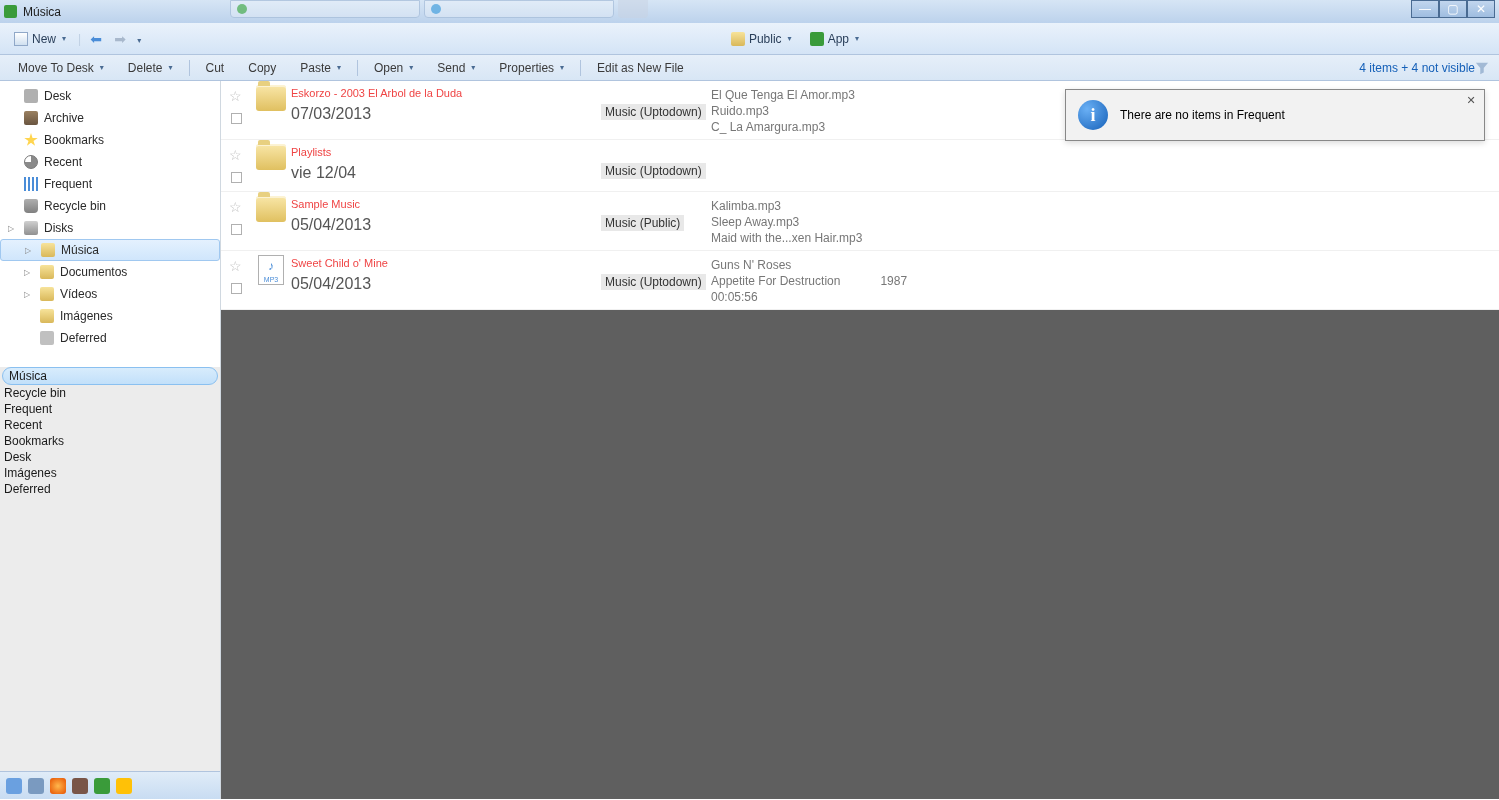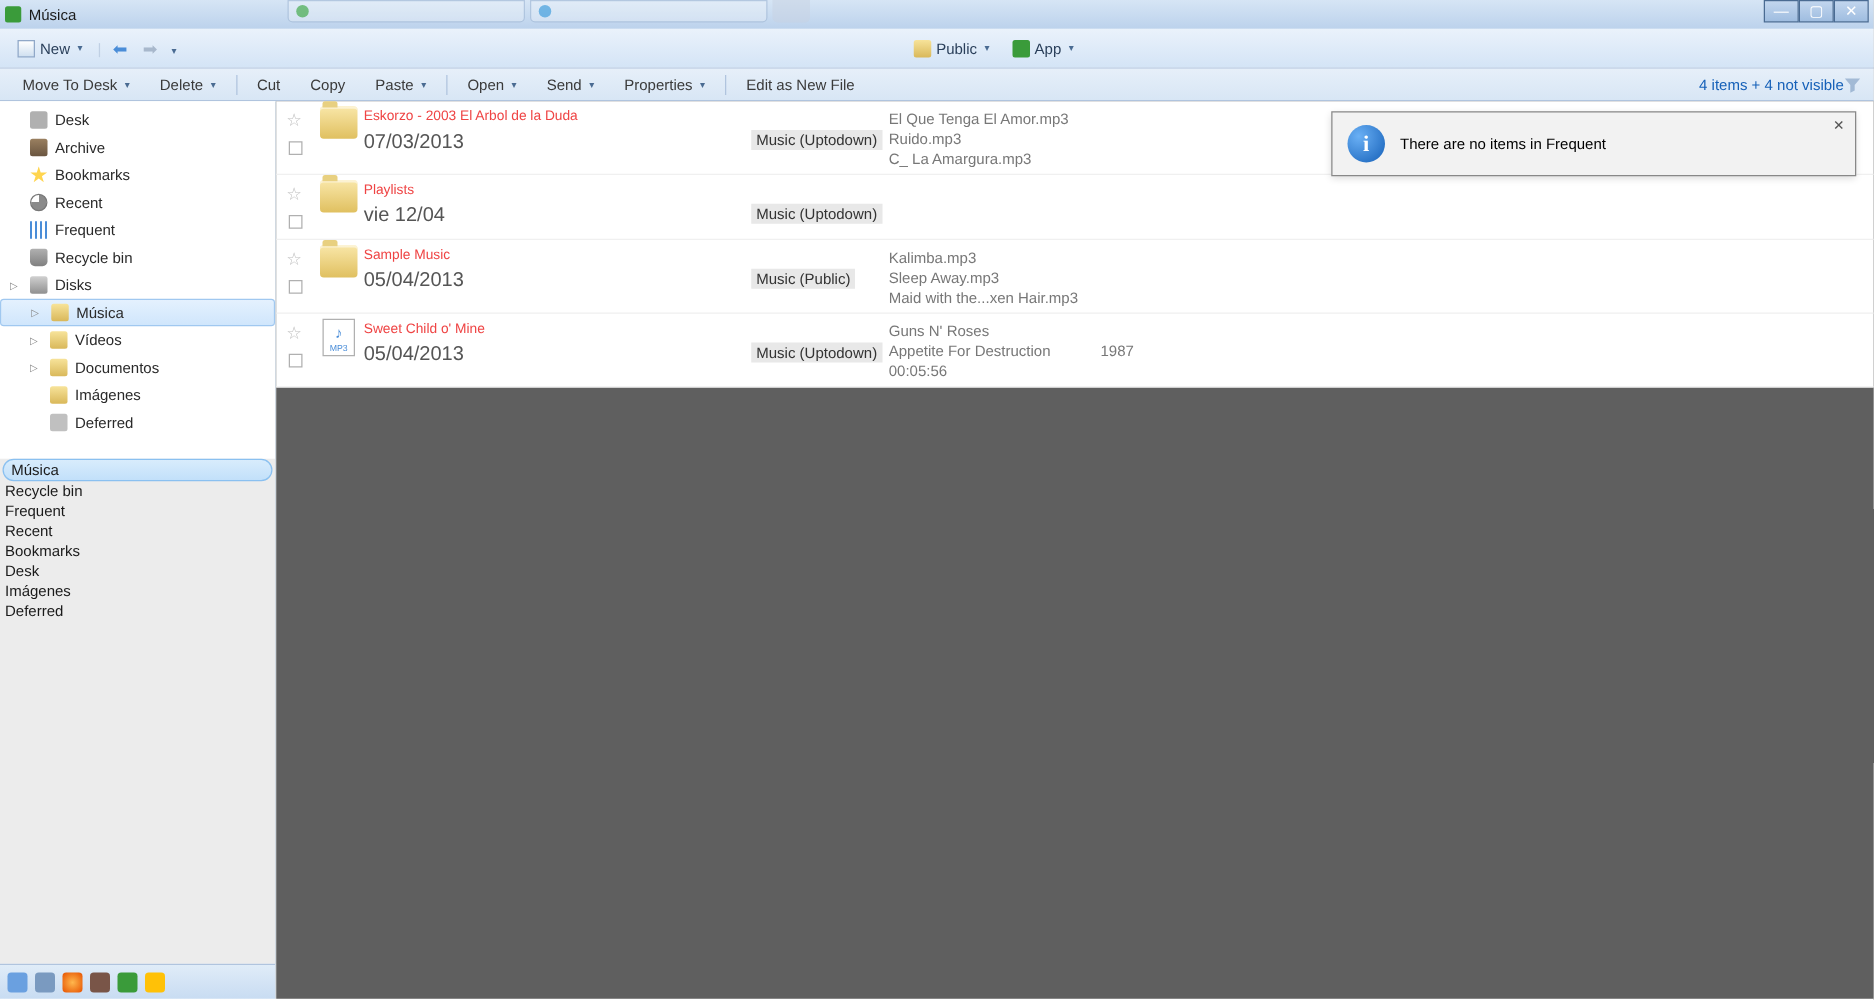--- a/index.html
+++ b/index.html
@@ -204,25 +204,25 @@
       <div class="tree-item expand">
           <span class="tico disk"></span>
           <span>Disks</span>
         </div>
       <div class="tree-item sub expand selected">
           <span class="tico folder"></span>
           <span>Música</span>
         </div>
       <div class="tree-item sub expand">
           <span class="tico folder"></span>
-          <span>Vídeos</span>
+          <span>Documentos</span>
         </div>
       <div class="tree-item sub expand">
           <span class="tico folder"></span>
-          <span>Documentos</span>
+          <span>Vídeos</span>
         </div>
       <div class="tree-item sub">
           <span class="tico folder"></span>
           <span>Imágenes</span>
         </div>
       <div class="tree-item sub">
           <span class="tico deferred"></span>
           <span>Deferred</span>
         </div>
     </div>

